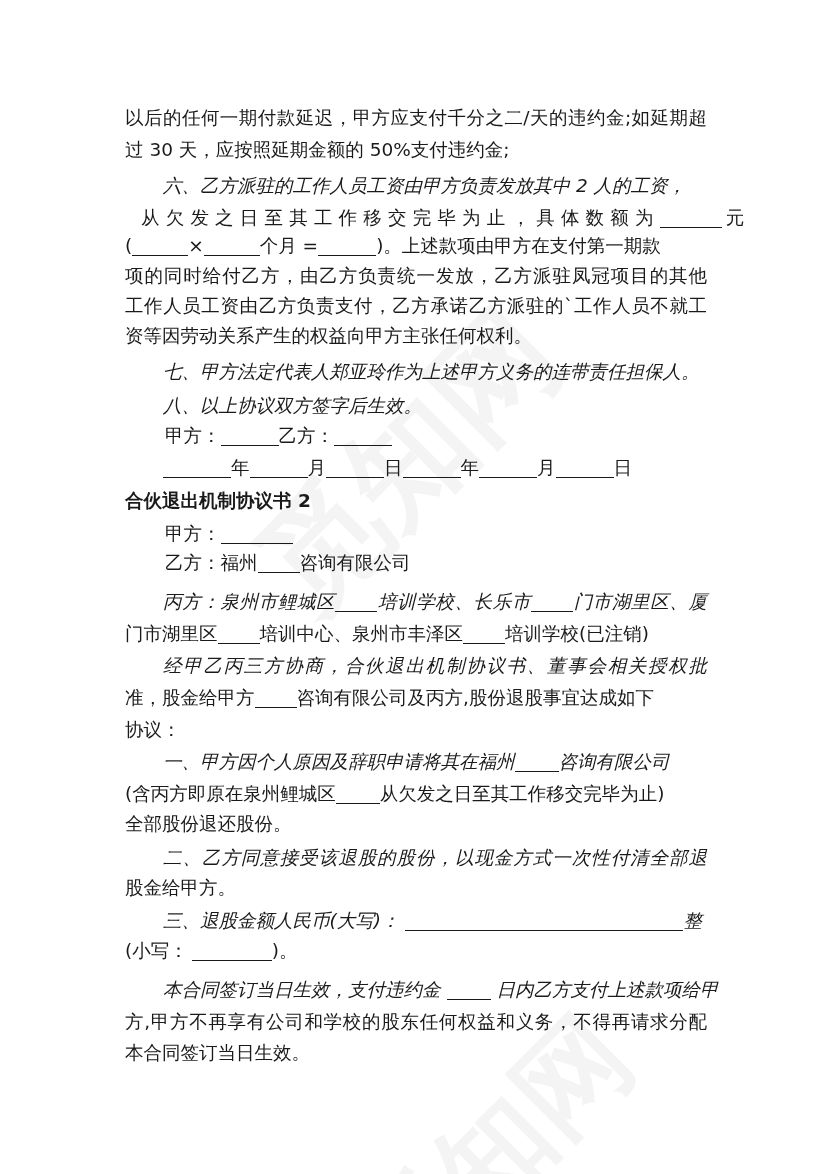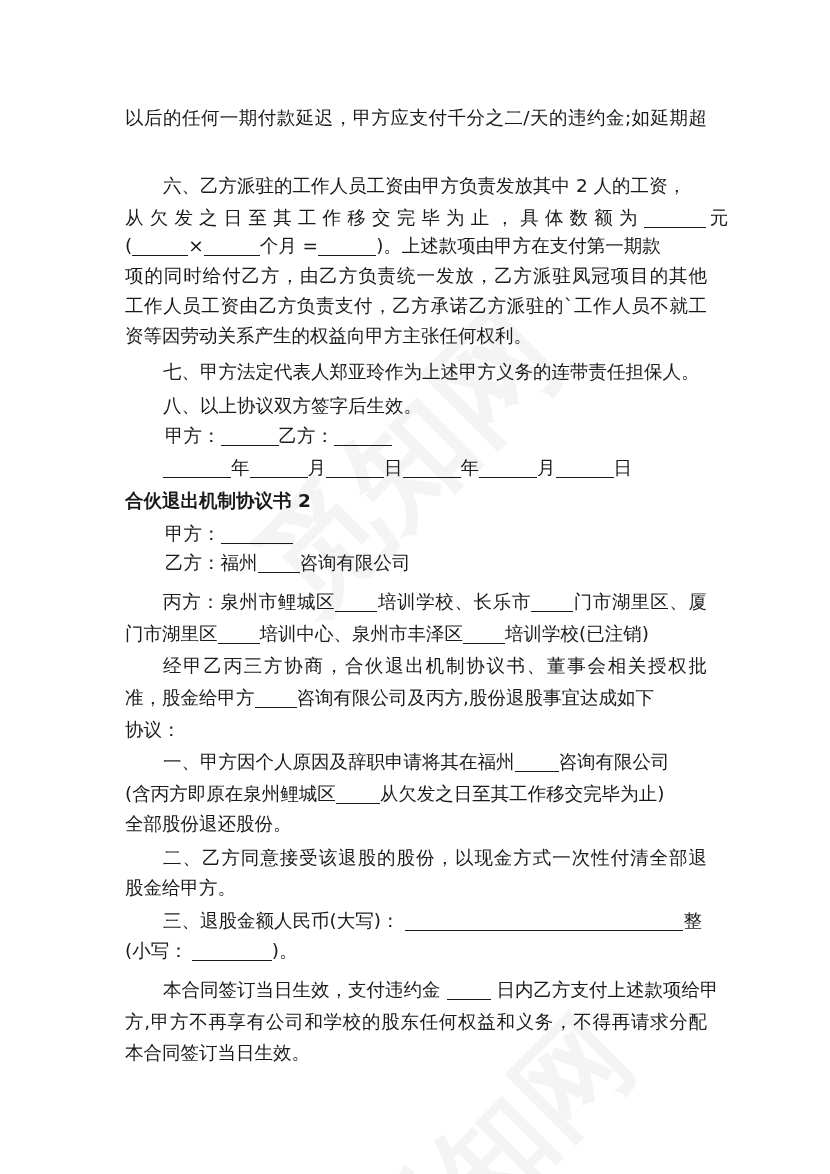--- a/index.html
+++ b/index.html
@@ -16,34 +16,35 @@
       transform: rotate(-45deg); white-space: nowrap;
     }
     .wm1 { left: 230px; top: 380px; font-size: 120px; }
     .wm2 { left: 330px; top: 1080px; font-size: 110px; }
     .line {
       position: absolute; left: 125px; width: 582px;
       font-size: 18.5px; line-height: 30px; height: 30px;
       white-space: nowrap; overflow: visible;
     }
     .justify { text-align: justify; text-align-last: justify; }
-    .indent { padding-left: 38px; width: 544px; }
+    .indent { padding-left: 38px; width: 544px; font-style: italic; }
     .title { font-weight: bold; font-size: 18.5px; }
     .blank { display: inline-block; border-bottom: 1px solid #1a1a1a; height: 20px; vertical-align: -4px; }
-    .sp { letter-spacing: 6.2px; }
+    .sp { letter-spacing: 6.2px; margin-left: 16px; }
   </style>
 </head>
 <body>
 
 <div class="page">
 
   <div class="watermark wm1">觅知网</div>
   <div class="watermark wm2">觅知网</div>
 
   <div class="line justify" style="top:103px">以后的任何一期付款延迟，甲方应支付千分之二/天的违约金;如延期超</div>
+  <div class="line" style="top:135px">过 30 天，应按照延期金额的 50%支付违约金;</div>
 
   <div class="line indent" style="top:171px">六、乙方派驻的工作人员工资由甲方负责发放其中  2  人的工资，</div>
   <div class="line" style="top:203px">
     <span class="sp">从欠发之日至其工作移交完毕为止，具体数额为</span><span class="blank" style="width:62px"></span><span style="margin-left:4px">元</span>
   </div>
   <div class="line" style="top:231px">
     <span>(</span><span class="blank" style="width:56px"></span><span>×</span><span class="blank" style="width:56px"></span><span>个月 =</span><span class="blank" style="width:58px"></span><span>)。上述款项由甲方在支付第一期款</span>
   </div>
   <div class="line justify" style="top:261px">项的同时给付乙方，由乙方负责统一发放，乙方派驻凤冠项目的其他</div>
   <div class="line justify" style="top:291px">工作人员工资由乙方负责支付，乙方承诺乙方派驻的`工作人员不就工</div>

